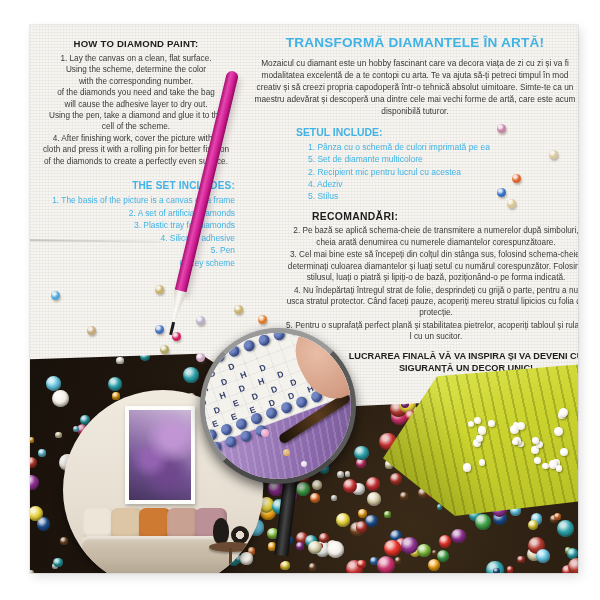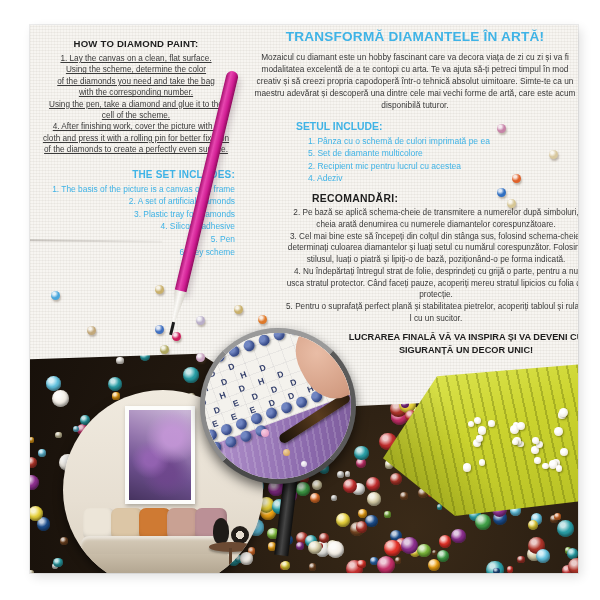--- a/index.html
+++ b/index.html
@@ -19,25 +19,25 @@
       repeating-linear-gradient(90deg,rgba(120,110,95,.05) 0 1px,transparent 1px 3px),
       repeating-linear-gradient(0deg,rgba(120,110,95,.07) 0 1px,transparent 1px 3px),
       var(--canvas,#f7f5f1);
     filter:drop-shadow(0 3px 4px rgba(45,30,18,.4));}
   #crease{position:absolute;left:0;top:215px;width:132px;height:2px;z-index:2;
     background:linear-gradient(90deg,rgba(60,50,40,.25),rgba(60,50,40,.05));transform:rotate(.6deg);}
   
   .txt{position:absolute;z-index:3;color:var(--ink,#3a3a3a);}
   #col-en{left:5px;top:13px;width:202px;text-align:center;}
   #col-en h2{margin:0 0 4px 0;font-size:9.6px;letter-spacing:.2px;color:#1d1d1d;}
-  .howto-line{font-size:8.2px;line-height:11.4px;text-decoration:underline;}
+  .howto-line{font-size:8.2px;line-height:11.4px;}
   #set-en{margin-top:13px;text-align:right;padding-right:2px;}
   #set-en h2{margin:0 0 3px 0;font-size:10px;color:var(--accent,#3fb3e6);letter-spacing:.2px;}
   #set-en div{font-size:8.4px;line-height:12.6px;color:var(--accent,#3fb3e6);}
-  #col-ro{left:222px;top:4px;width:326px;}
+  #col-ro{left:222px;top:10px;width:326px;}
   #col-ro h1{margin:0;font-size:13.6px;text-align:center;color:var(--accent,#3fb3e6);letter-spacing:.2px;}
   #intro{margin:7px auto 0 auto;width:322px;font-size:8.3px;line-height:12px;text-align:center;}
   #set-ro{margin:10px 0 0 44px;}
   #set-ro h2{margin:0 0 3px 0;font-size:10.4px;color:var(--accent,#3fb3e6);}
   #set-ro div{font-size:8.5px;line-height:12.3px;color:var(--accent,#3fb3e6);padding-left:6px;}
   #tips{margin:9px 0 0 34px;width:300px;}
   #tips h2{margin:0 0 3px 26px;font-size:10.4px;color:#1d1d1d;letter-spacing:.3px;}
   #tips .tip{font-size:8.2px;line-height:11.4px;margin-bottom:1px;text-align:center;}
   #outro{margin:7px 0 0 88px;width:252px;font-size:9.2px;line-height:12.5px;
     font-weight:bold;color:#1d1d1d;text-align:center;}
@@ -377,22 +377,23 @@
 
     <div id="panel"></div>
     <div id="crease"></div>
 
     <div class="txt" id="col-en">
       <h2>HOW TO DIAMOND PAINT:</h2>
       <div>
 
       <div class="howto-line">1. Lay the canvas on a clean, flat surface.</div>
           <div class="howto-line">Using the scheme, determine the color</div>
+          <div class="howto-line">with the corresponding number.</div>
           <div class="howto-line">of the diamonds you need and take the bag</div>
-          <div class="howto-line">with the corresponding number.</div>
+          <div class="howto-line">will cause the adhesive layer to dry out.</div>
           <div class="howto-line">Using the pen, take a diamond and glue it to the</div>
           <div class="howto-line">cell of the scheme.</div>
           <div class="howto-line">4. After finishing work, cover the picture with a</div>
           <div class="howto-line">cloth and press it with a rolling pin for better fixation</div>
           <div class="howto-line">of the diamonds to create a perfectly even surface.</div>
         </div>
       <div id="set-en">
         <h2>THE SET INCLUDES:</h2>
         <div>
 
@@ -410,20 +411,21 @@
       <h1>TRANSFORMĂ DIAMANTELE ÎN ARTĂ!</h1>
       <div id="intro">Mozaicul cu diamant este un hobby fascinant care va decora viața de zi cu zi și va fi modalitatea excelentă de a te contopi cu arta. Te va ajuta să-ți petreci timpul în mod creativ și să creezi propria capodoperă într-o tehnică absolut uimitoare. Simte-te ca un maestru adevărat și descoperă una dintre cele mai vechi forme de artă, care este acum disponibilă tuturor.</div>
       <div id="set-ro">
         <h2>SETUL INCLUDE:</h2>
         <div>
 
         <div>1. Pânza cu o schemă de culori imprimată pe ea</div>
             <div>5. Set de diamante multicolore</div>
             <div>2. Recipient mic pentru lucrul cu acestea</div>
             <div>4. Adeziv</div>
+            <div>5. Stilus</div>
           </div>
       </div>
       <div id="tips">
         <h2>RECOMANDĂRI:</h2>
         <div>
 
             <div class="tip">2. Pe bază se aplică schema-cheie de transmitere a numerelor după simboluri, cheia arată denumirea cu numerele diamantelor corespunzătoare.</div>
             <div class="tip">3. Cel mai bine este să începeți din colțul din stânga sus, folosind schema-cheie, determinați culoarea diamantelor și luați setul cu numărul corespunzător. Folosind stilusul, luați o piatră și lipiți-o de bază, poziționând-o pe forma indicată.</div>
             <div class="tip">4. Nu îndepărtați întregul strat de folie, desprindeți cu grijă o parte, pentru a nu usca stratul protector. Când faceți pauze, acoperiți mereu stratul lipicios cu folia de protecție.</div>
             <div class="tip">5. Pentru o suprafață perfect plană și stabilitatea pietrelor, acoperiți tabloul și rulați-l cu un sucitor.</div>

